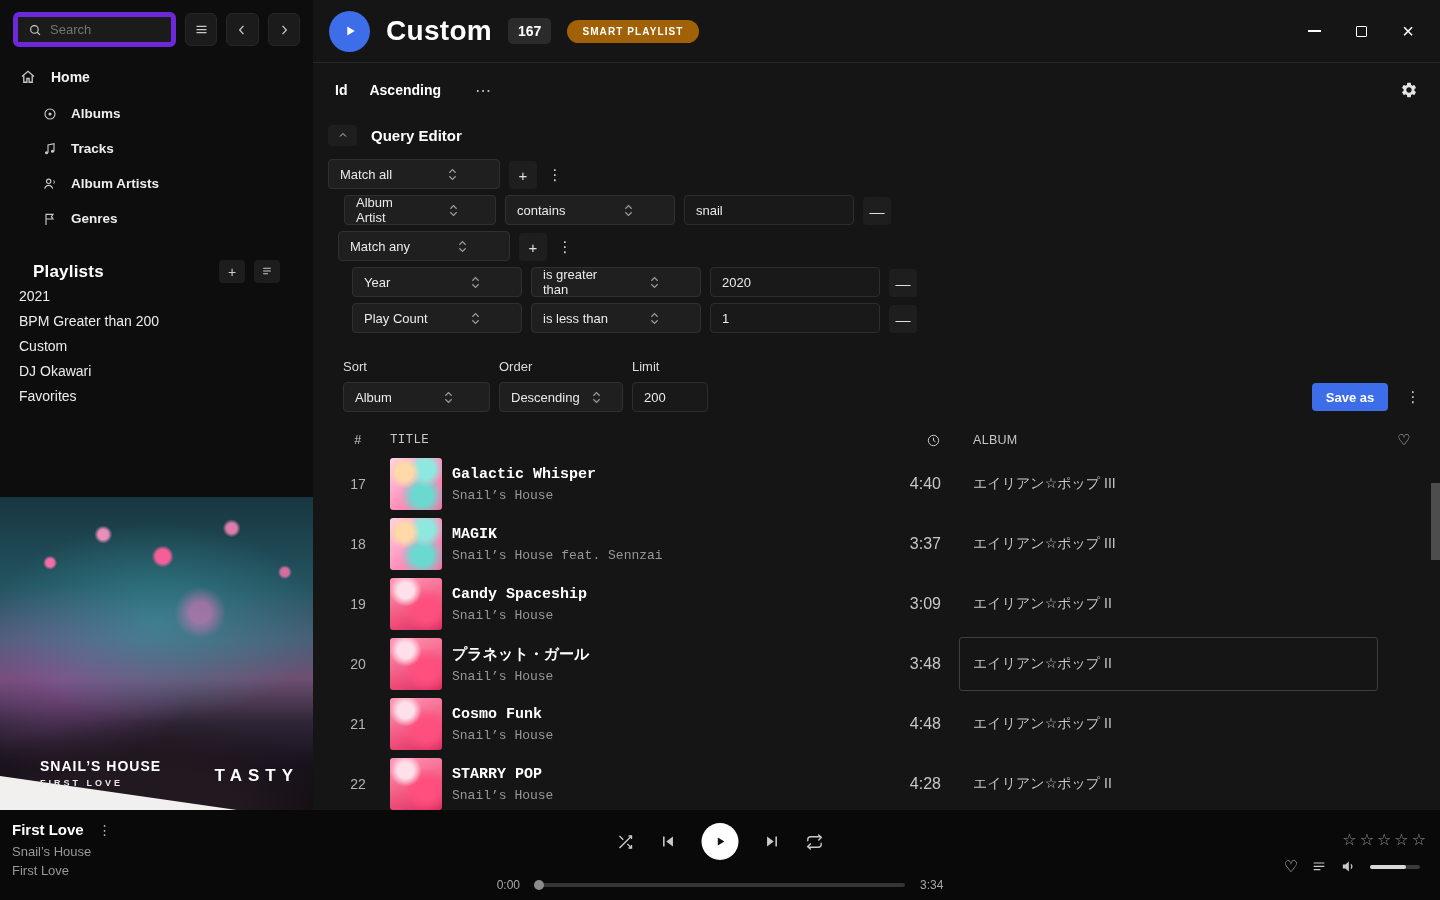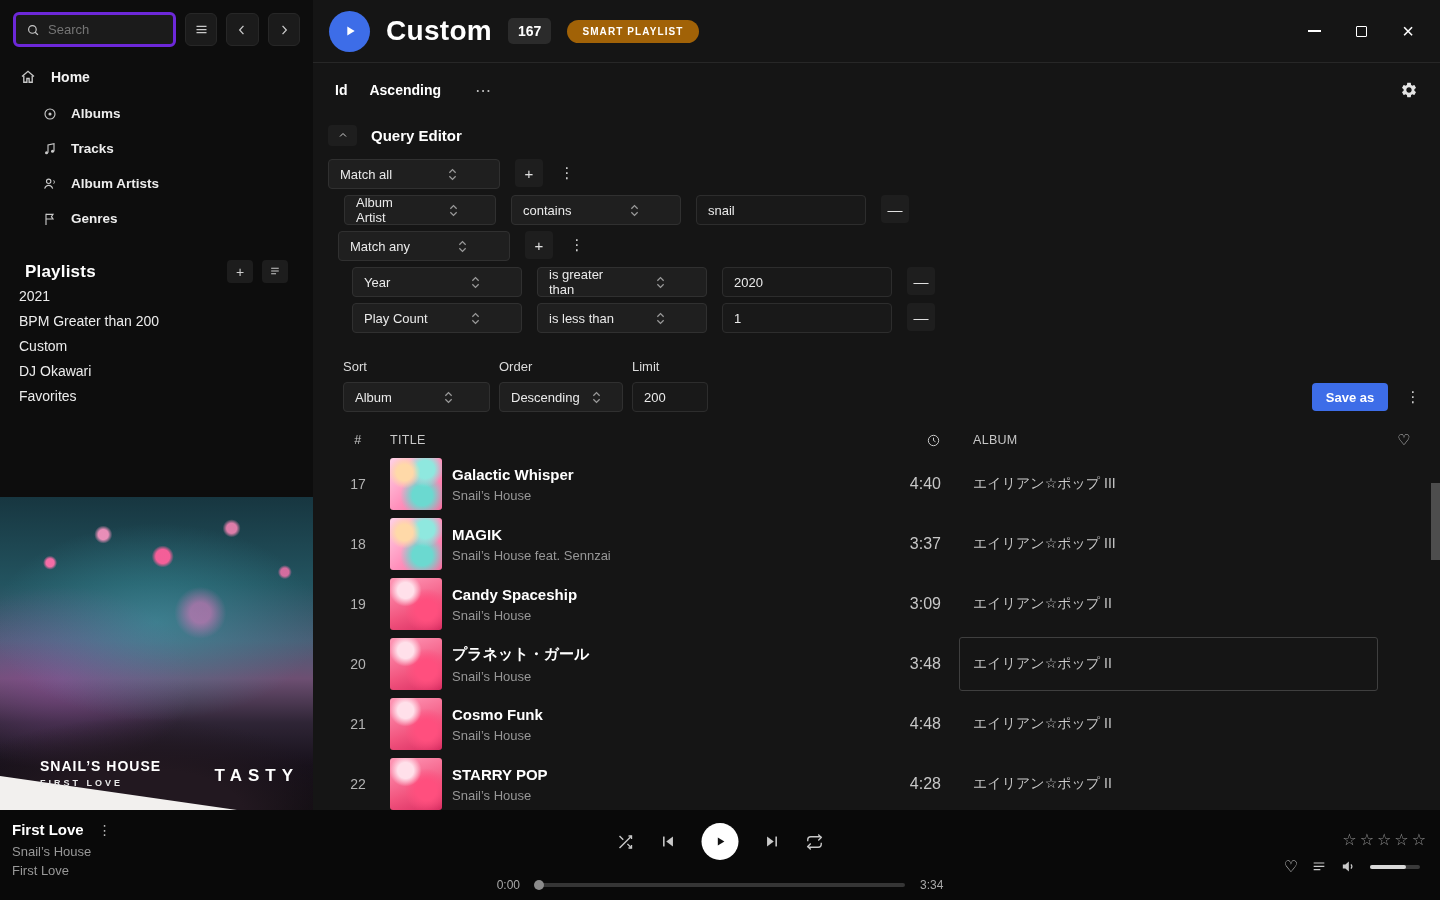--- a/index.html
+++ b/index.html
@@ -3,30 +3,30 @@
 <meta charset="utf-8">
 <style>
   * { margin:0; padding:0; box-sizing:border-box; }
   html,body { width:1440px; height:900px; overflow:hidden; background:#0a0a0a;
     font-family:"Liberation Sans","DejaVu Sans",sans-serif; color:#fff; }
   .app { display:flex; height:810px; }
 
   
   .sidebar { width:313px; flex-shrink:0; background:#0d0d0d; position:relative; overflow:hidden; }
   .sb-top { display:flex; align-items:center; gap:9px; padding:12px 13px 10px 13px; }
-  .search-box { width:163px; height:35px; background:#1b1b1b; border:3px solid #6d28d9; border-radius:6px;
+  .search-box { width:163px; height:35px; background:#1b1b1b; border:5px solid #6d28d9; border-radius:6px;
     display:flex; align-items:center; gap:8px; padding:0 10px; color:#767676; }
   .search-box input { flex:1; min-width:0; background:transparent; border:none; outline:none; color:#ddd; font-size:13px; font-family:inherit; }
   .sq { width:33px; height:33px; background:#1b1b1b; border:1px solid #272727; border-radius:6px;
     display:flex; align-items:center; justify-content:center; color:#d8d8d8; cursor:pointer; }
   .nav-row { display:flex; align-items:center; gap:14px; height:39px; padding:0 19px; font-size:14px; font-weight:700; color:#f2f2f2; cursor:pointer; }
   .nav-row .chev { margin-left:auto; color:#aaa; }
   .sub-row { display:flex; align-items:center; gap:13px; height:35px; padding:0 19px 0 42px; font-size:13.5px; font-weight:700; color:#ededed; cursor:pointer; }
   .icon { display:inline-flex; align-items:center; justify-content:center; color:#c9c9c9; }
-  .pl-head { display:flex; align-items:center; margin-top:24px; padding:0 25px; }
+  .pl-head { display:flex; align-items:center; margin-top:24px; padding:0 33px; }
   .pl-head h2 { font-size:17px; font-weight:800; letter-spacing:.2px; }
   .pl-head .btns { margin-left:auto; display:flex; gap:9px; }
   .pl-btn { width:26px; height:23px; background:#1d1d1d; border-radius:4px; display:flex; align-items:center; justify-content:center; color:#cfcfcf; font-size:14px; cursor:pointer; }
   .pl-item { height:25px; display:flex; align-items:center; padding:0 19px; font-size:14px; color:#ececec; cursor:pointer; }
 
   .sb-art { position:absolute; left:0; bottom:0; width:313px; height:313px;
     background:
       radial-gradient(circle at 16% 21%, rgba(255,110,170,.95) 0 4px, rgba(255,110,170,0) 7px),
       radial-gradient(circle at 33% 12%, rgba(255,150,195,.9) 0 5px, rgba(255,150,195,0) 9px),
       radial-gradient(circle at 52% 19%, rgba(255,95,155,.95) 0 7px, rgba(255,95,155,0) 11px),
@@ -59,21 +59,21 @@
   .wc-close { font-size:20px; font-weight:400; }
 
   .sort-row { height:54px; flex-shrink:0; display:flex; align-items:center; padding:0 22px; gap:22px; font-size:14px; font-weight:700; }
   .sort-row .dots { color:#bbb; font-size:16px; font-weight:400; margin-left:12px; cursor:pointer; }
   .sort-row .gear { margin-left:auto; color:#e4e4e4; cursor:pointer; }
 
   .qe { padding-left:15px; }
   .qe-head { display:flex; align-items:center; gap:14px; margin-top:4px; height:28px; }
   .qe-toggle { width:29px; height:21px; background:#1e1e1e; border-radius:4px; display:flex; align-items:center; justify-content:center; color:#cfcfcf; cursor:pointer; }
   .qe-title { font-size:15px; font-weight:700; }
-  .qe-row { display:flex; align-items:flex-start; gap:15px; margin-top:6px; }
+  .qe-row { display:flex; align-items:flex-end; gap:9px; margin-top:6px; }
   .qe-row.first { margin-top:10px; }
   .ind1 { margin-left:16px; } .ind2 { margin-left:10px; } .ind3 { margin-left:24px; }
   .dd { height:30px; background:#1f1f1f; border:1px solid #303030; border-radius:4px; display:flex; align-items:center;
     padding:0 9px 0 11px; font-size:13px; color:#eaeaea; cursor:pointer; }
   .dd span { flex:1; }
   .ti { height:30px; background:#191919; border:1px solid #2d2d2d; border-radius:4px; padding:0 11px; font-size:13px;
     color:#eaeaea; outline:none; font-family:inherit; }
   .mini-btn { width:28px; height:28px; background:#1e1e1e; border-radius:4px; display:flex; align-items:center;
     justify-content:center; color:#e0e0e0; font-size:15px; cursor:pointer; }
   .ghost-btn { width:18px; height:28px; display:flex; align-items:center; justify-content:center; color:#cfcfcf; font-size:15px; cursor:pointer; }
@@ -85,21 +85,21 @@
   .sol-ctrls { display:flex; gap:9px; margin-top:8px; align-items:center; }
   .save-btn { position:absolute; right:52px; bottom:1px; width:76px; height:28px; background:var(--accent,#3d6de8);
     border:none; border-radius:4px; color:#fff; font-size:13px; font-weight:700; font-family:inherit; cursor:pointer; }
   .sol-kebab { position:absolute; right:18px; bottom:1px; }
 
   .tbl { margin-top:14px; flex:1; overflow:hidden; }
   .tbl-head { display:flex; align-items:center; height:28px; padding-left:20px; padding-right:16px;
     color:#c9c9c9; font-size:12.5px; letter-spacing:.3px; }
   .c-num { width:50px; text-align:center; flex-shrink:0; }
   .c-gap { width:7px; flex-shrink:0; }
-  .c-title { flex:1; min-width:0; }
+  .c-title { flex:1; min-width:0;font-family:Liberation Mono, monospace; }
   .c-time { width:60px; text-align:right; flex-shrink:0; color:#c7c7c7; }
   .c-sp { width:18px; flex-shrink:0; }
   .c-album { width:425px; padding-left:14px; flex-shrink:0; color:#c7c7c7; font-size:14px; }
   .c-heart { width:40px; text-align:center; flex-shrink:0; color:#c9c9c9; font-size:15px; }
   .tbl-head .c-time { display:flex; justify-content:flex-end; align-items:center; }
   .trow { display:flex; align-items:center; height:60px; padding-left:20px; padding-right:16px; cursor:pointer; }
   .trow .c-num { color:#b3b3b3; font-size:14px; }
   .thumb { width:52px; height:52px; border-radius:3px; flex-shrink:0; margin-right:10px; }
   .art-a { background:
       radial-gradient(circle at 28% 28%, #ffd9a8 0 8px, rgba(255,217,168,0) 16px),

